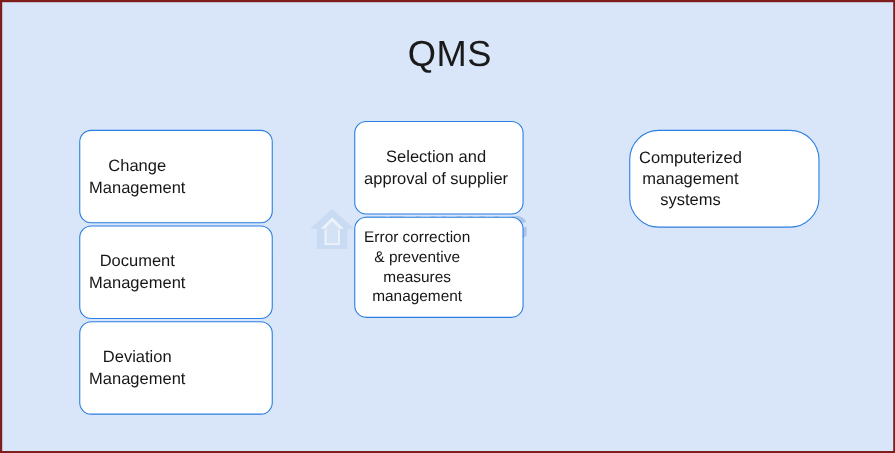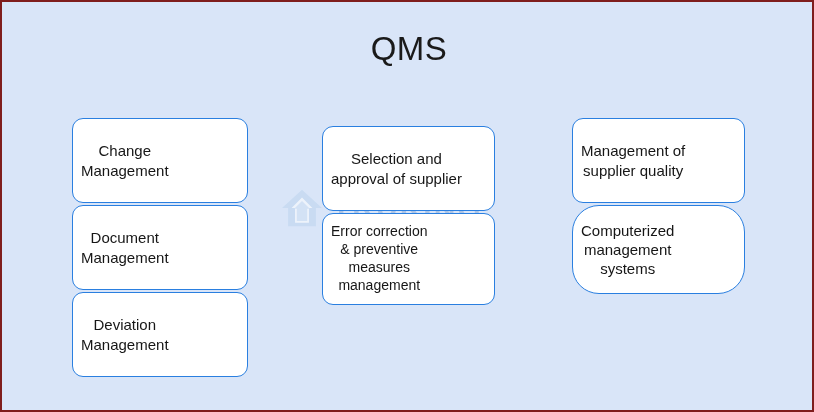--- a/index.html
+++ b/index.html
@@ -67,21 +67,21 @@
     letter-spacing: 0.5px;
     z-index: 3;
   }
 
   
   .column {
     position: absolute;
     z-index: 2;
   }
   #column-1 { left: 70px;  top: 116px; width: 176px; }
-  #column-2 { left: 320px; top: 124px; width: 173px; }
+  #column-2 { left: 320px; top: 108px; width: 154px; }
   #column-3 { left: 570px; top: 116px; width: 173px; }
 
   .qms-box {
     box-sizing: border-box;
     width: 100%;
     background: #ffffff;
     border: 1.6px solid #2a7fe0;
     border-radius: 11px;
     display: flex;
     align-items: center;
@@ -142,24 +142,20 @@
     </div>
     <div class="qms-box size-sm">
       <span class="box-text">Error correction
 &amp; preventive
 measures
 management</span>
     </div>
   </div>
 
   <div class="column" id="column-3">
-    <div class="qms-box size-lg">
-      <span class="box-text">Management of
-supplier quality</span>
-    </div>
     <div class="qms-box size-md">
       <span class="box-text">Computerized
 management
 systems</span>
     </div>
   </div>
 
 </div>
 
 </body></html>

